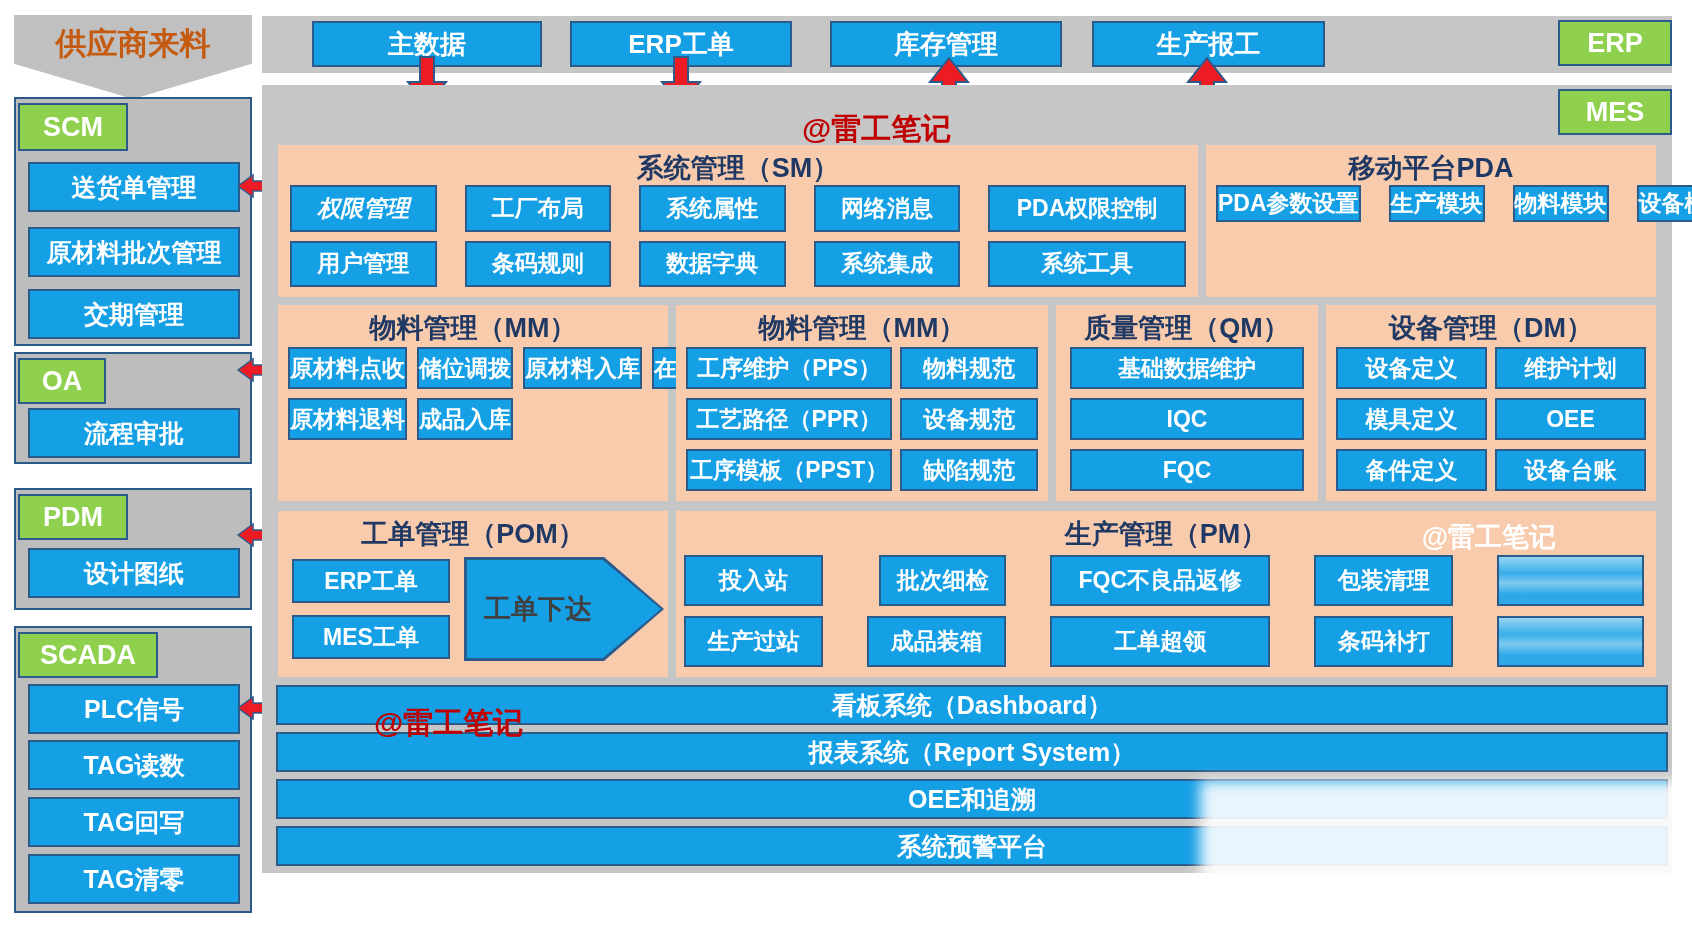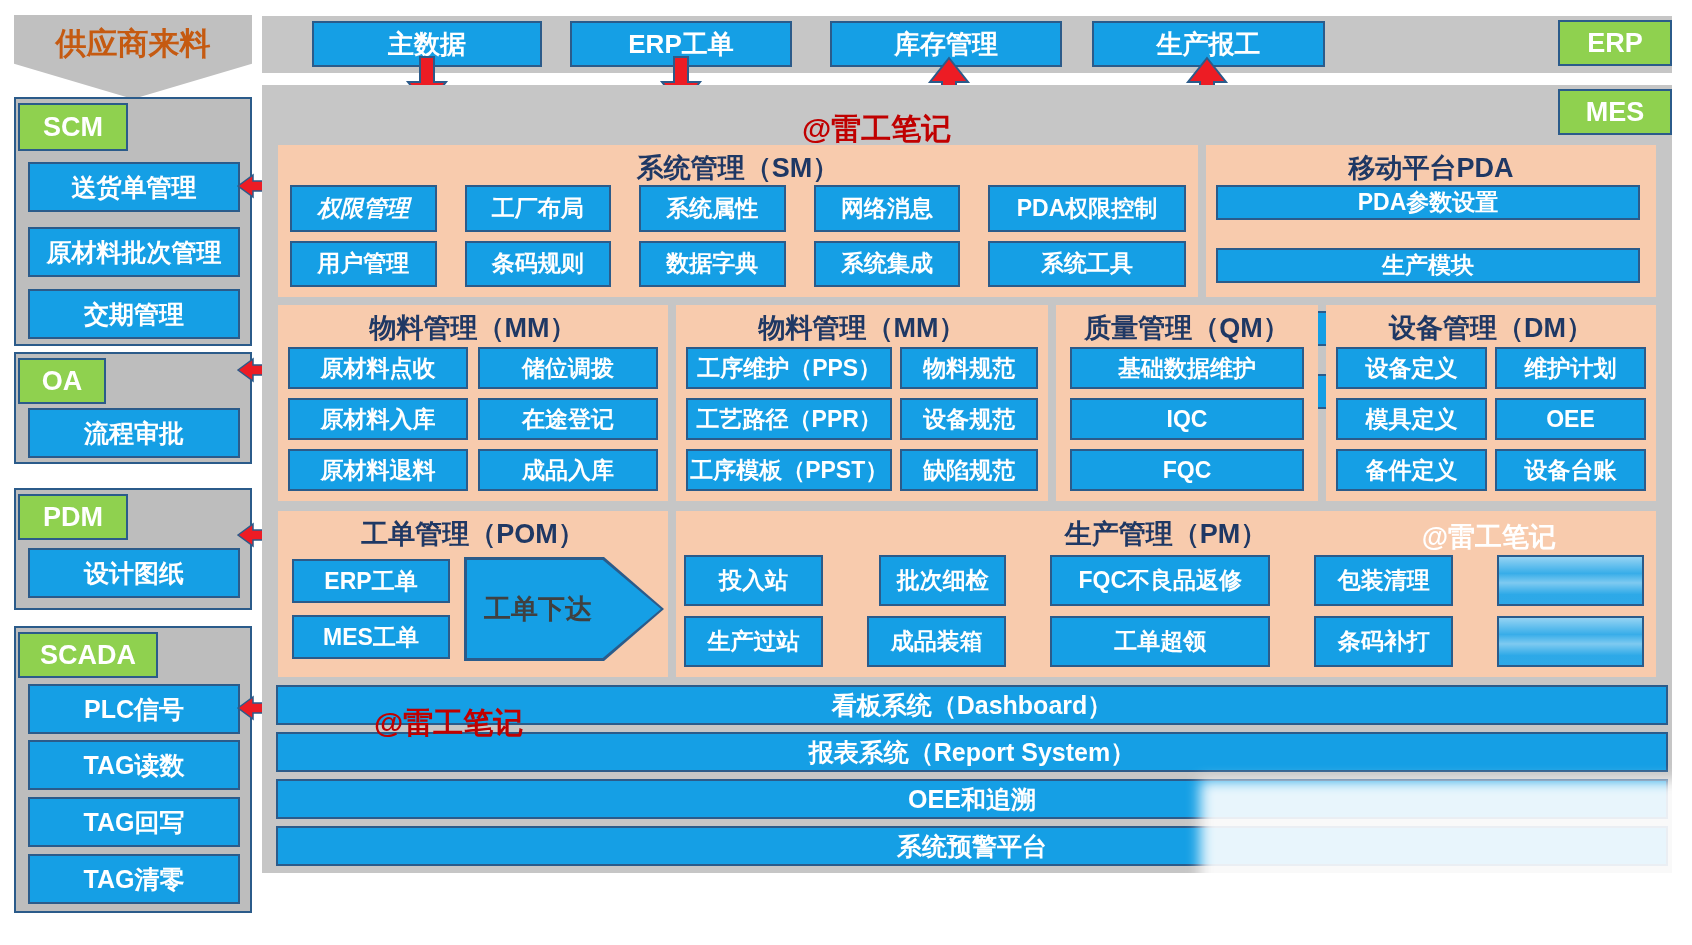--- a/index.html
+++ b/index.html
@@ -131,31 +131,31 @@
         <div class="b" style="position:relative;">用户管理</div>
         <div class="b" style="position:relative;">条码规则</div>
         <div class="b" style="position:relative;">数据字典</div>
         <div class="b" style="position:relative;">系统集成</div>
         <div class="b" style="position:relative;">系统工具</div>
       </div>
     </div>
 
     <div class="panel" style="left:944px;top:60px;width:450px;height:152px;">
       <div class="ptitle">移动平台PDA</div>
-      <div class="grid" style="left:10px;right:16px;top:40px;bottom:10px;grid-template-columns:1fr;grid-template-rows:1fr 1fr;column-gap:30px;row-gap:9px;gap:28px;">
+      <div class="grid" style="left:10px;right:16px;top:40px;bottom:10px;grid-template-columns:1fr 1fr 1fr 1fr;grid-template-rows:1fr 1fr;column-gap:30px;row-gap:9px;gap:28px;">
         <div class="b" style="position:relative;">PDA参数设置</div>
         <div class="b" style="position:relative;">生产模块</div>
         <div class="b" style="position:relative;">物料模块</div>
         <div class="b" style="position:relative;">设备模块</div>
       </div>
     </div>
 
     <div class="panel" style="left:16px;top:220px;width:390px;height:196px;">
       <div class="ptitle">物料管理（MM）</div>
-      <div class="grid" style="left:10px;right:10px;top:42px;bottom:10px;grid-template-columns:1fr 1fr;grid-template-rows:1fr 1fr 1fr;column-gap:10px;row-gap:9px;">
+      <div class="grid" style="left:10px;right:10px;top:42px;bottom:10px;grid-template-columns:1fr 1fr 1fr 1fr;grid-template-rows:1fr 1fr 1fr;column-gap:10px;row-gap:9px;">
         <div class="b" style="position:relative;">原材料点收</div>
         <div class="b" style="position:relative;">储位调拨</div>
         <div class="b" style="position:relative;">原材料入库</div>
         <div class="b" style="position:relative;">在途登记</div>
         <div class="b" style="position:relative;">原材料退料</div>
         <div class="b" style="position:relative;">成品入库</div>
       </div>
     </div>
 
     <div class="panel" style="left:414px;top:220px;width:372px;height:196px;">

